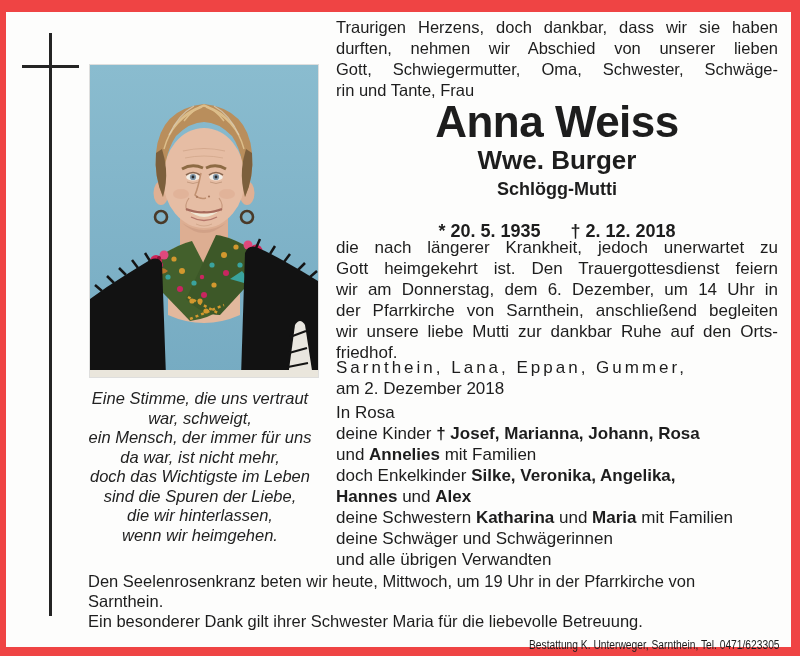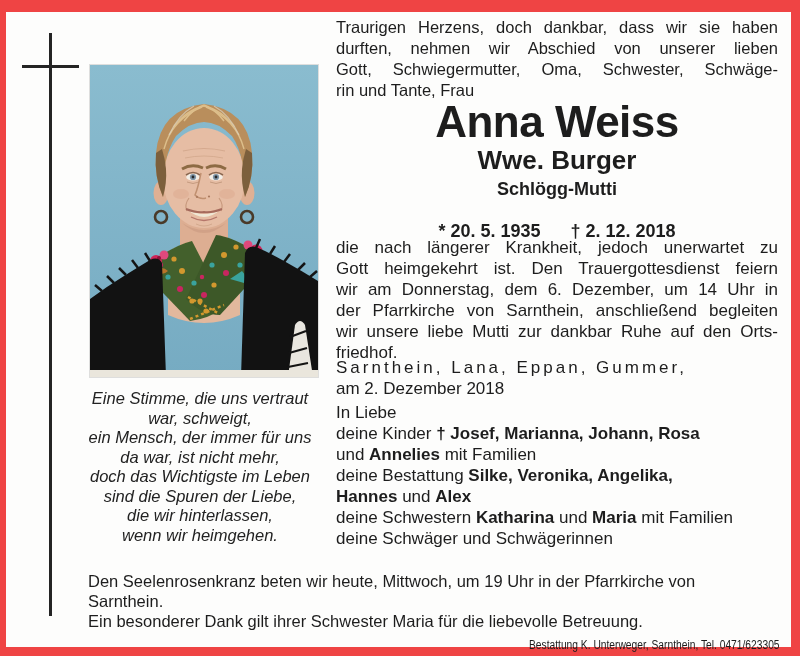--- a/index.html
+++ b/index.html
@@ -201,27 +201,28 @@
     <div>war, schweigt,</div>
     <div>ein Mensch, der immer für uns</div>
     <div>da war, ist nicht mehr,</div>
     <div>doch das Wichtigste im Leben</div>
     <div>sind die Spuren der Liebe,</div>
     <div>die wir hinterlassen,</div>
     <div>wenn wir heimgehen.</div>
   </div>
 
   <div class="mourners">
-    <div>In Liebe</div>
+    <div>In Rosa</div>
     <div><span>deine Kinder </span><span class="b">† Josef, Marianna, Johann, Rosa</span></div>
     <div><span>und </span><span class="b">Annelies</span><span> mit Familien</span></div>
-    <div><span>deine Bestattung </span><span class="b">Silke, Veronika, Angelika,</span></div>
+    <div><span>doch Enkelkinder </span><span class="b">Silke, Veronika, Angelika,</span></div>
     <div><span class="b">Hannes</span><span> und </span><span class="b">Alex</span></div>
     <div><span>deine Schwestern </span><span class="b">Katharina</span><span> und </span><span class="b">Maria</span><span> mit Familien</span></div>
     <div>deine Schwäger und Schwägerinnen</div>
+    <div>und alle übrigen Verwandten</div>
   </div>
 
   <div class="footer">
     <div>Den Seelenrosenkranz beten wir heute, Mittwoch, um 19 Uhr in der Pfarrkirche von</div>
     <div>Sarnthein.</div>
     <div>Ein besonderer Dank gilt ihrer Schwester Maria für die liebevolle Betreuung.</div>
     <div class="funeral"><span>Bestattung K. Unterweger, Sarnthein, Tel. 0471/623305</span></div>
   </div>
 </div>
 

